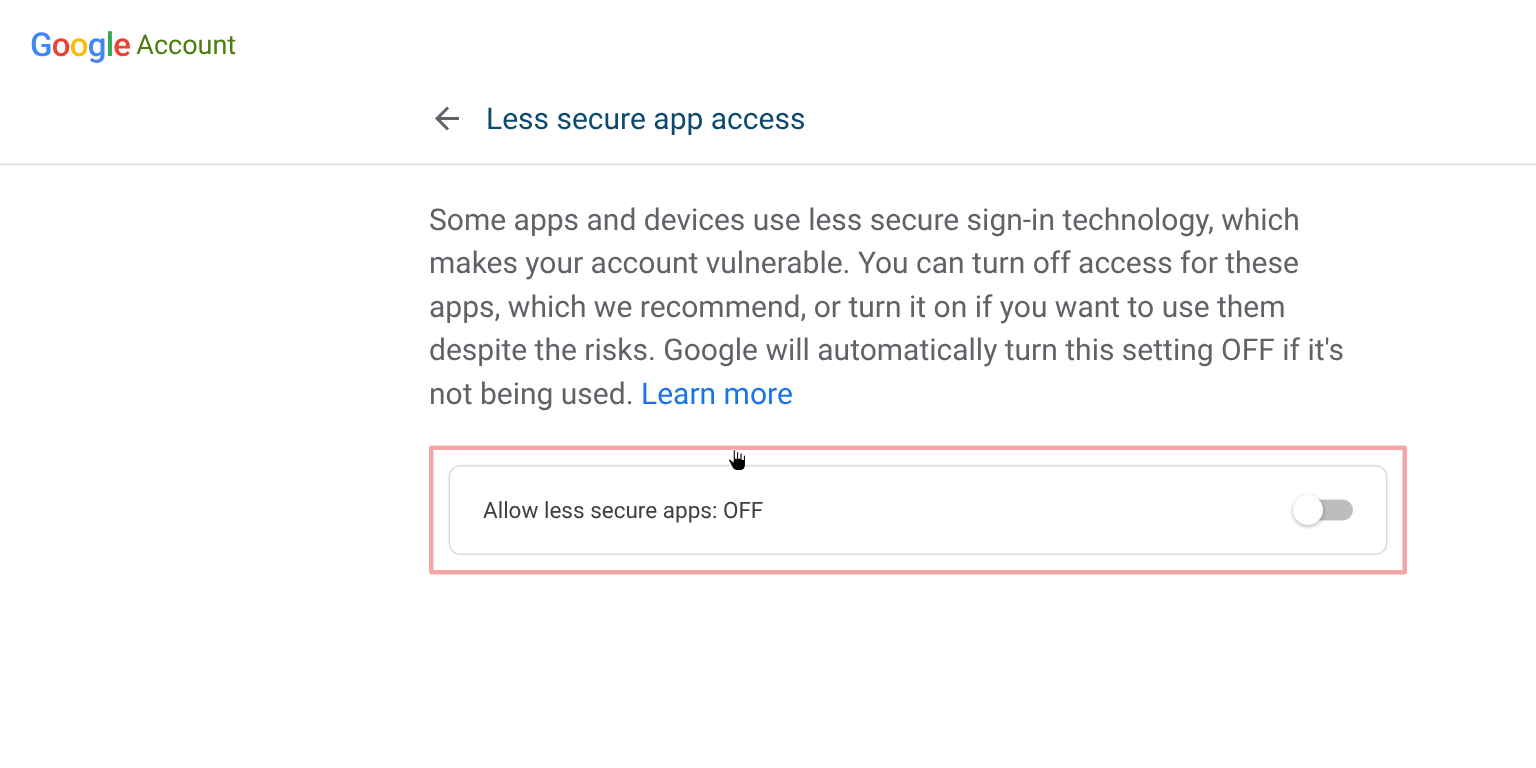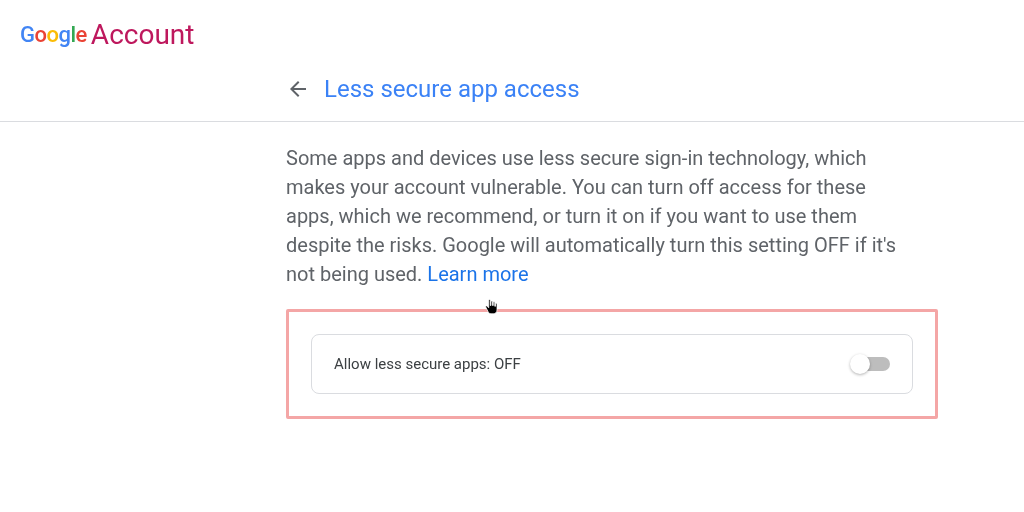--- a/index.html
+++ b/index.html
@@ -20,40 +20,40 @@
       align-items: center;
       font-size: 22px;
       font-weight: 500;
       letter-spacing: -0.5px;
     }
     .g-blue { color: #4285F4; }
     .g-red { color: #EA4335; }
     .g-yellow { color: #FBBC05; }
     .g-green { color: #34A853; }
     .account-text {
-      font-size: 28px;
-      color: #be185d;
+      font-size: 18px;
+      color: #4d7c0f;
       margin-left: 4px;
       font-weight: 400;
     }
     .page-title-row {
       display: flex;
       align-items: center;
       padding: 10px 0 18px 286px;
     }
     .back-arrow {
       width: 24px;
       height: 24px;
       margin-right: 14px;
       cursor: pointer;
       color: #5f6368;
     }
     .page-title {
-      font-size: 24px;
-      color: #3b82f6;
+      font-size: 20px;
+      color: #0c4a6e;
       font-weight: 400;
     }
     .divider {
       border: none;
       border-top: 1px solid #dadce0;
       margin: 0;
     }
     .content {
       padding: 22px 0 0 286px;
       width: 920px;
@@ -64,21 +64,21 @@
       line-height: 1.45;
       margin-bottom: 20px;
       max-width: 628px;
     }
     .learn-more {
       color: #1a73e8;
       text-decoration: none;
     }
     .highlight-box {
       border: 3px solid #f4a6a6;
-      padding: 22px;
+      padding: 10px;
       width: 652px;
       border-radius: 2px;
     }
     .toggle-card {
       border: 1px solid #dadce0;
       border-radius: 8px;
       padding: 20px 22px;
       display: flex;
       align-items: center;
       justify-content: space-between;

